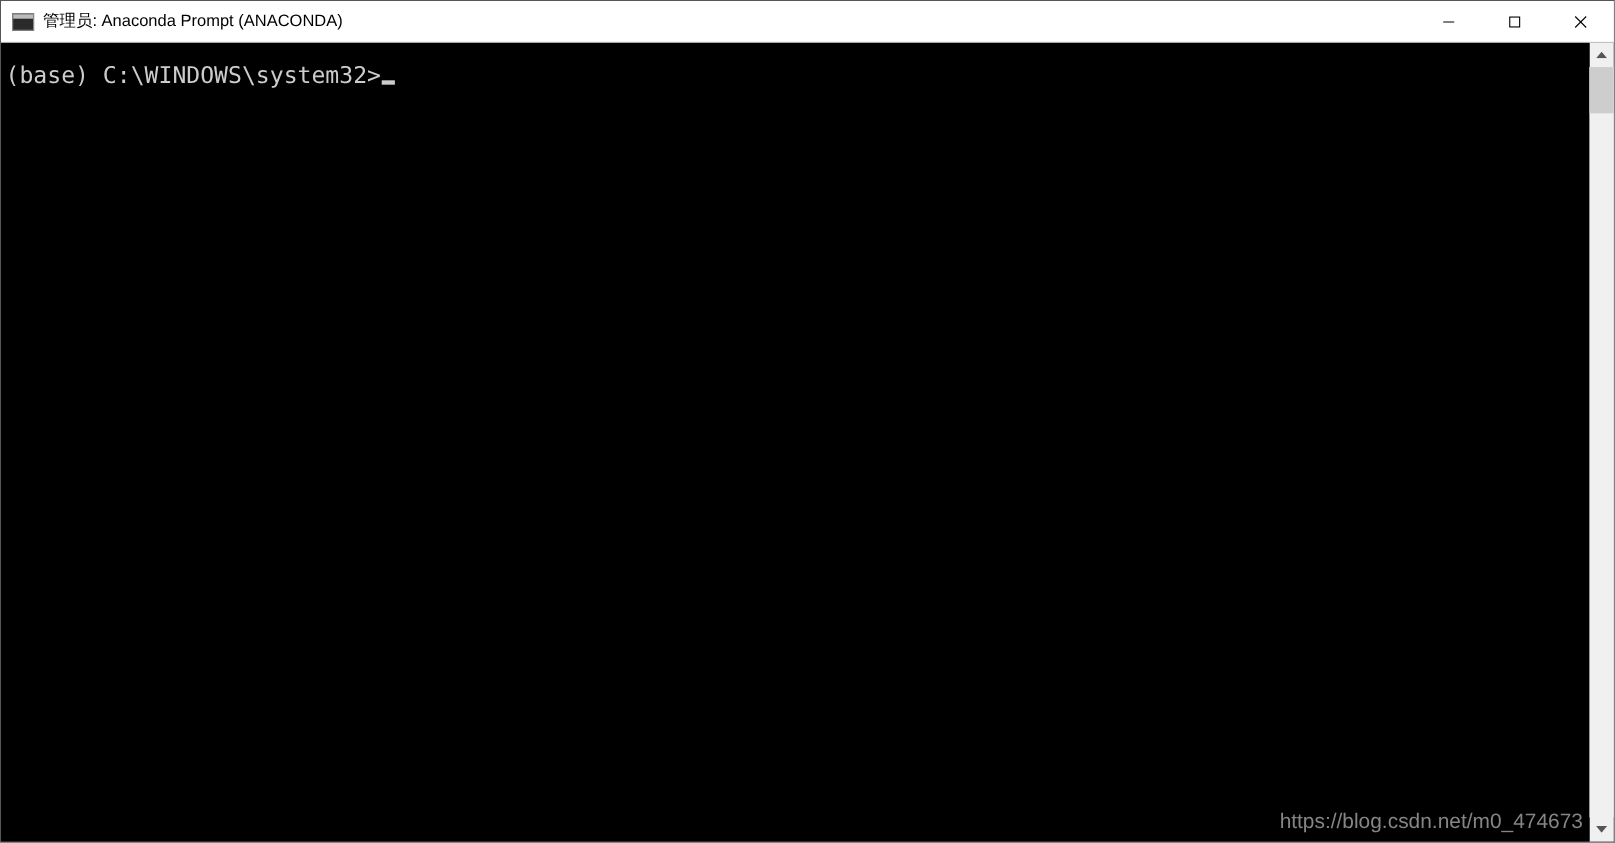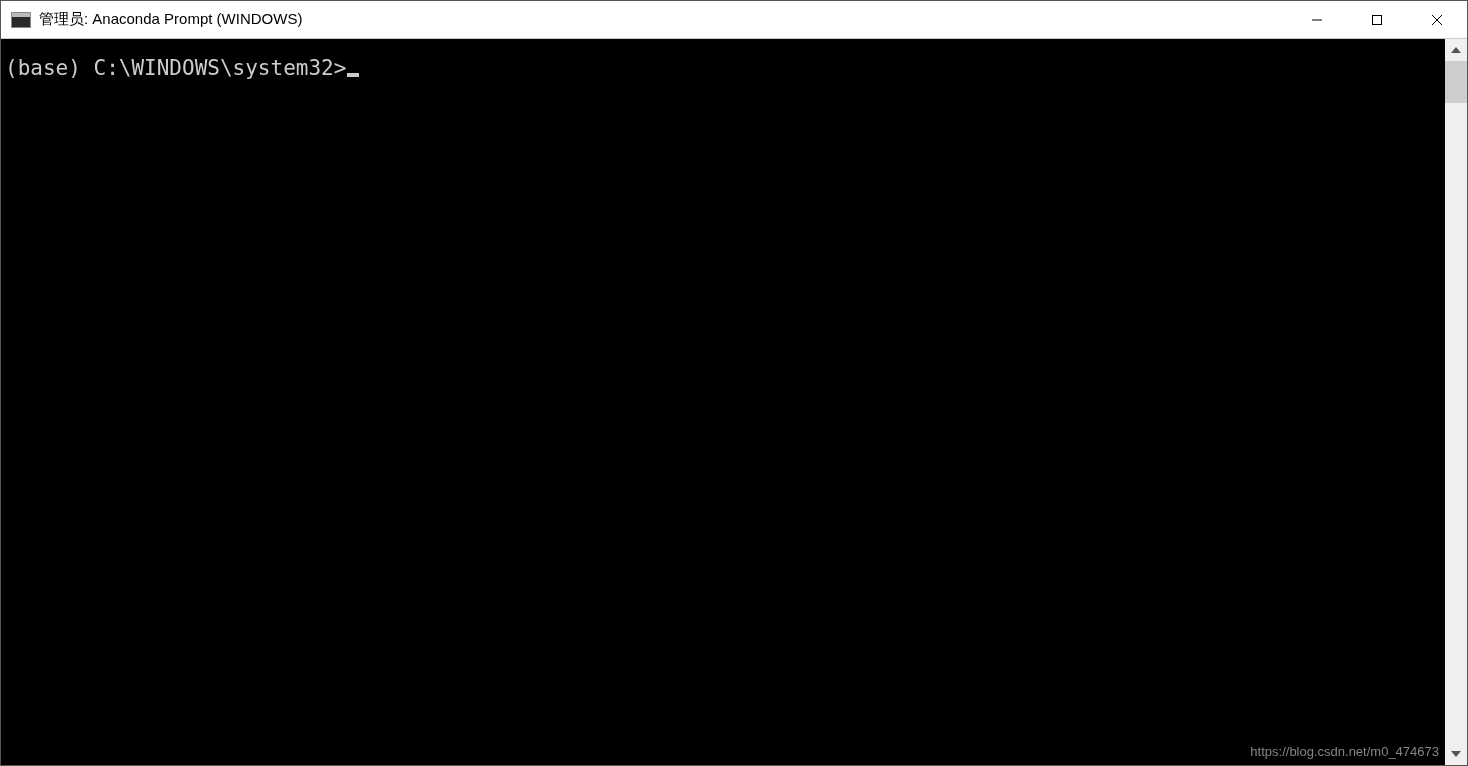--- a/index.html
+++ b/index.html
@@ -126,32 +126,32 @@
       left: 0;
       right: 0;
       height: 42px;
       background: #cdcdcd;
     }
     .watermark {
       position: absolute;
       bottom: 6px;
       right: 28px;
       color: #858585;
-      font-size: 13px;
+      font-size: 19px;
       font-family: Arial, sans-serif;
       pointer-events: none;
     }
   </style>
 </head>
 <body>
 
 <div class="window">
   <div class="titlebar">
     <div class="titlebar-icon"></div>
-    <div class="titlebar-title">管理员: Anaconda Prompt (WINDOWS)</div>
+    <div class="titlebar-title">管理员: Anaconda Prompt (ANACONDA)</div>
     <div class="window-controls">
       <div class="window-control">
         <svg width="12" height="12" viewBox="0 0 12 12">
           <line x1="1" y1="6" x2="11" y2="6"></line>
         </svg>
       </div>
       <div class="window-control">
         <svg width="12" height="12" viewBox="0 0 12 12">
           <rect x="1.5" y="1.5" width="9" height="9"></rect>
         </svg>

